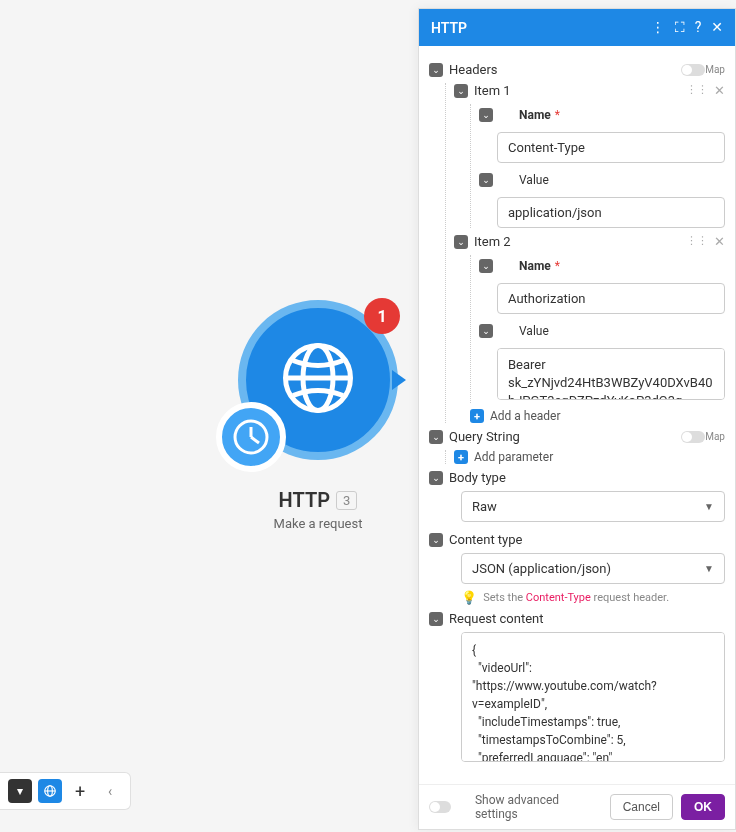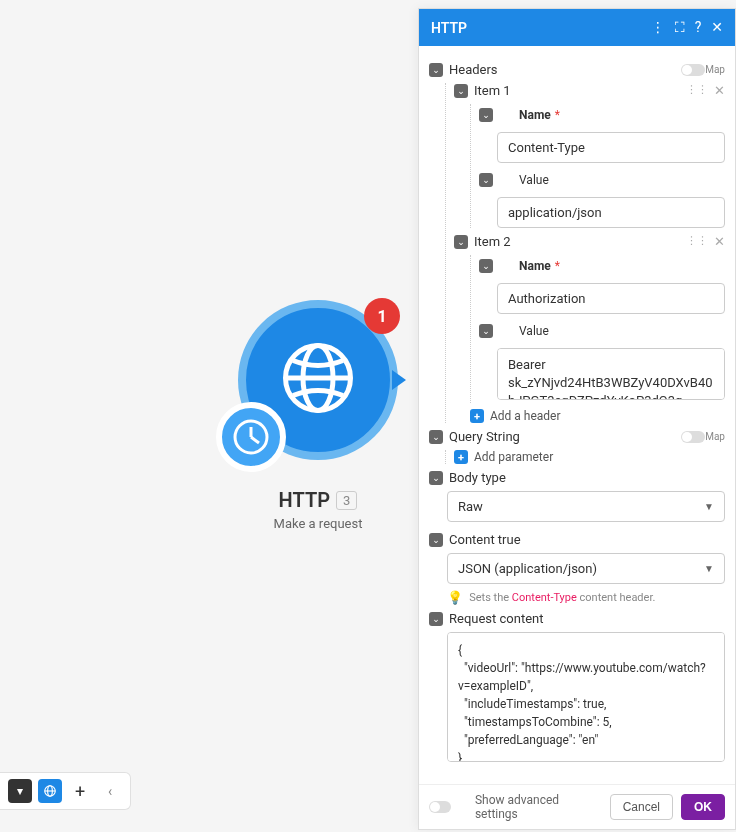--- a/index.html
+++ b/index.html
@@ -322,21 +322,21 @@
       display: flex;
       align-items: center;
       justify-content: center;
       font-size: 14px;
       cursor: pointer;
     }
     .tb-store { background: #333; color: #fff; font-size: 12px; }
     .tb-globe { background: #1e88e5; color: #fff; }
     .tb-plus { color: #333; font-size: 18px; }
     .tb-chev { color: #888; font-size: 14px; }
-    .field-indent { margin-left: 18px; }
+    .field-indent { margin-left: 32px; }
     .field-full { margin-left: 18px; margin-bottom: 6px; }
   </style>
 </head>
 <body>
 
 <div class="canvas">
 
   <div class="node">
     <div class="node-circle">
       <span class="globe-icon">
@@ -472,31 +472,31 @@
       </div>
       <div class="field-indent">
         <div class="select">
           <span>Raw</span>
           <span class="select-caret">▼</span>
         </div>
       </div>
 
       <div class="section-row" style="margin-top:10px">
         <span class="chevron">⌄</span>
-        <span>Content true</span>
+        <span>Content type</span>
       </div>
       <div class="field-indent">
         <div class="select">
           <span>JSON (application/json)</span>
           <span class="select-caret">▼</span>
         </div>
         <div class="hint-row">
           <span class="bulb">💡</span>
           <span>
-            <span>Sets the </span><span class="content-type-link">Content-Type</span><span> content header.</span>
+            <span>Sets the </span><span class="content-type-link">Content-Type</span><span> request header.</span>
           </span>
         </div>
       </div>
 
       <div class="section-row" style="margin-top:6px">
         <span class="chevron">⌄</span>
         <span>Request content</span>
       </div>
       <div class="field-indent">
         <textarea class="big-textarea" style="">{

